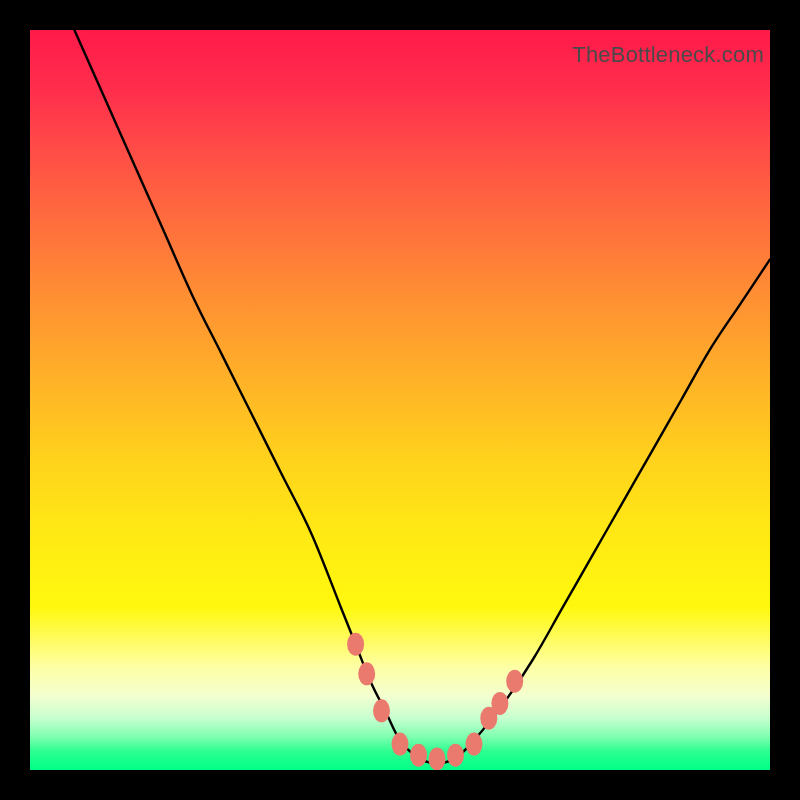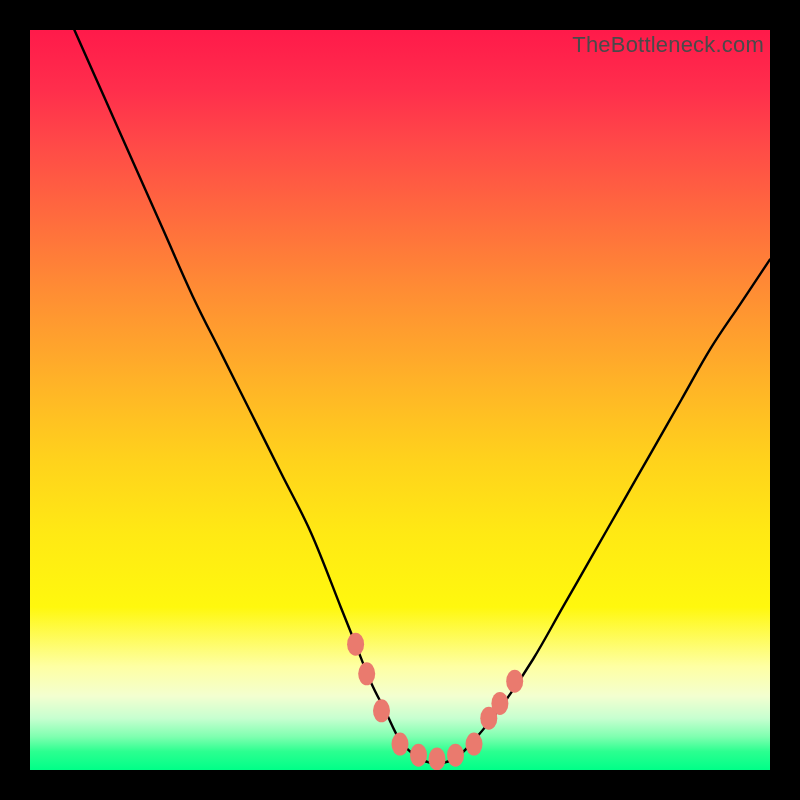--- a/index.html
+++ b/index.html
@@ -36,21 +36,21 @@
       #feffa3 86%,
       #f3ffd0 90%,
       #c7ffd0 93%,
       #7fffb0 95.5%,
       #2cff90 97.5%,
       #00ff88 100%
     );
   }
   .watermark {
     position: absolute;
-    top: 2px;
+    top: 12px;
     right: 6px;
     color: #4a4a4a;
     font-size: 22px;
     font-weight: 400;
     letter-spacing: 0.2px;
     z-index: 5;
     pointer-events: none;
   }
   svg.curve {
     position: absolute;

